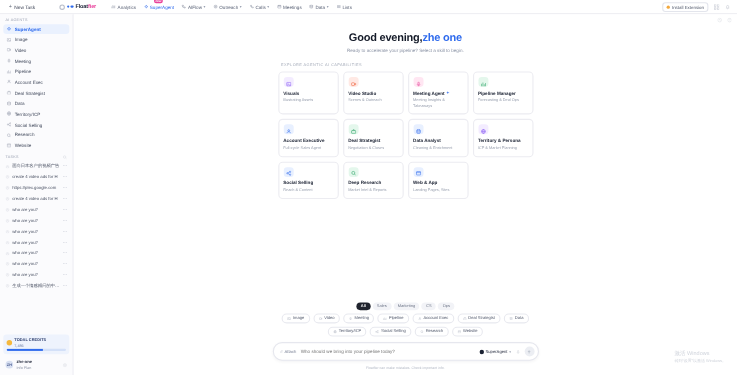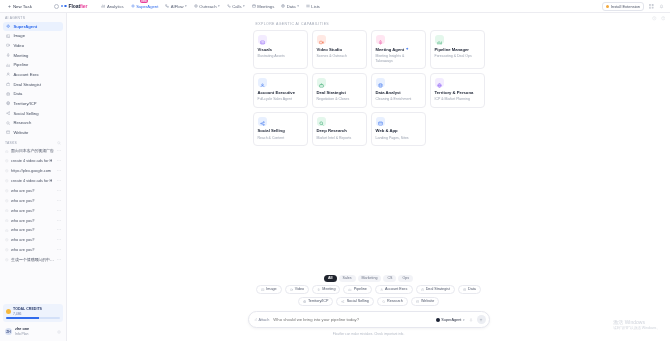--- a/index.html
+++ b/index.html
@@ -577,20 +577,26 @@
             <circle cx="8" cy="8" r="6" fill="none" stroke="#9aa1b1" stroke-width="1.4"></circle>
             <path d="M8 4.5V8l2.5 1.5" stroke="#9aa1b1" stroke-width="1.4" fill="none"></path>
           </svg>
         <svg class="mt" viewBox="0 0 16 16">
             <circle cx="8" cy="8" r="6" fill="none" stroke="#9aa1b1" stroke-width="1.4"></circle>
             <path d="M6.3 6.2a1.8 1.8 0 113 1.4c-.7.5-1.3.8-1.3 1.7" fill="none" stroke="#9aa1b1" stroke-width="1.3"></path>
             <circle cx="8" cy="11.4" r=".8" fill="#9aa1b1"></circle>
           </svg>
       </div>
 
+      <div class="hero">
+        <div class="greet">
+          <span class="g1">Good evening,</span><span class="g2">zhe one</span>
+        </div>
+        <div class="greet-sub">Ready to accelerate your pipeline? Select a skill to begin.</div>
+      </div>
 
       <div class="explore">EXPLORE AGENTIC AI CAPABILITIES</div>
       <div class="grid" id="cardgrid">
           <div class="card">
             <div class="card-ico" style="background:#f3ecff">
               <span><svg viewBox="0 0 16 16">
                   <rect x="2" y="3" width="12" height="10" rx="1.5" fill="none" stroke="#8b5cf6" stroke-width="1.5"></rect>
                   <circle cx="5.8" cy="6.5" r="1.1" fill="#8b5cf6"></circle>
                   <path d="M3 11.5l3.5-3 3 2.5 2-1.5 2.5 2" fill="none" stroke="#8b5cf6" stroke-width="1.5"></path>
                 </svg></span>

